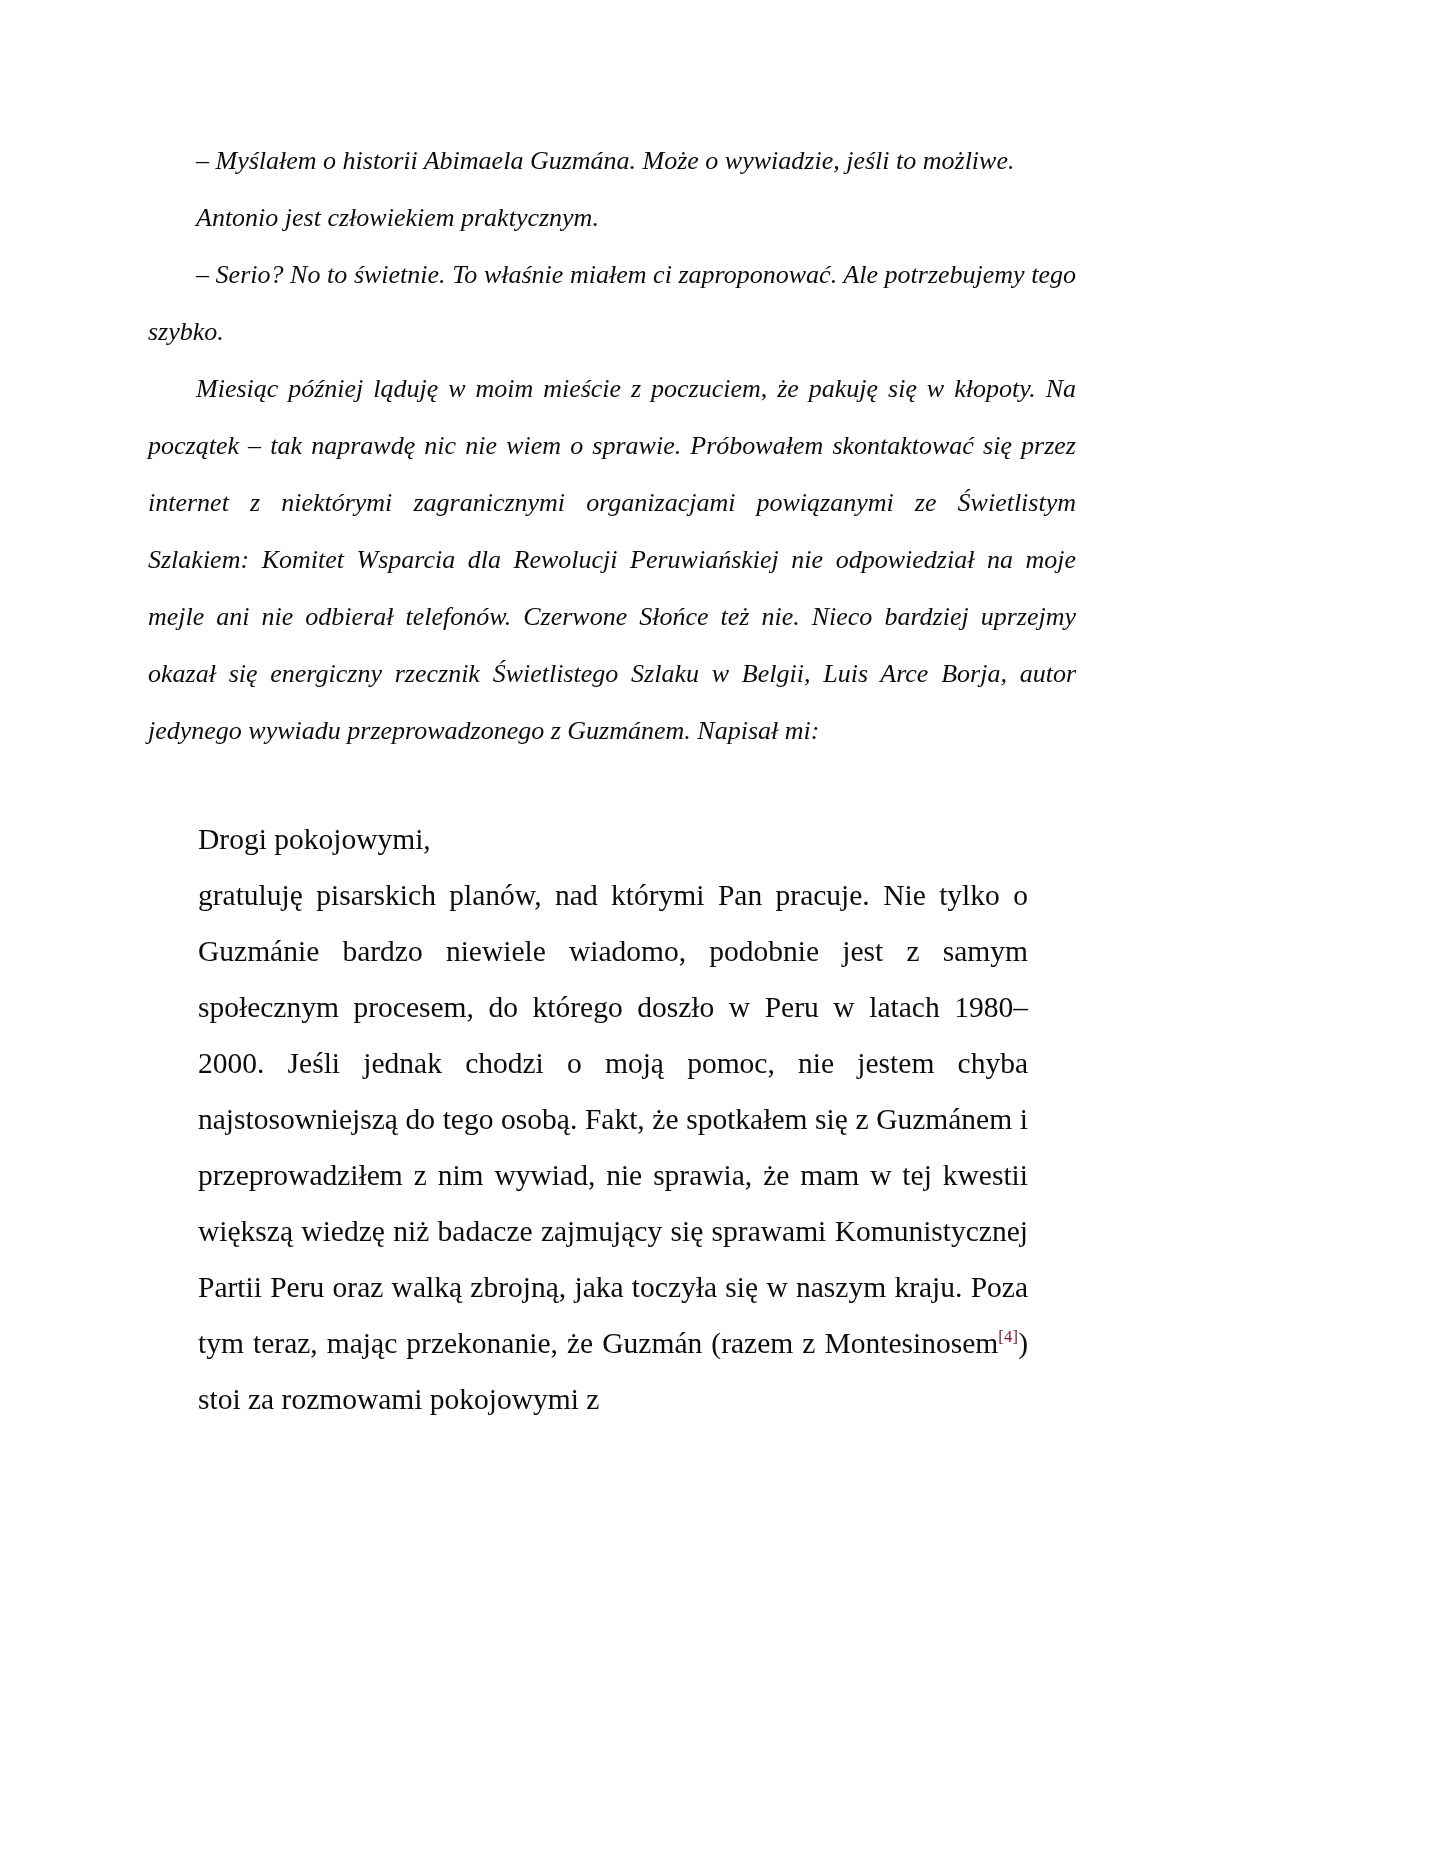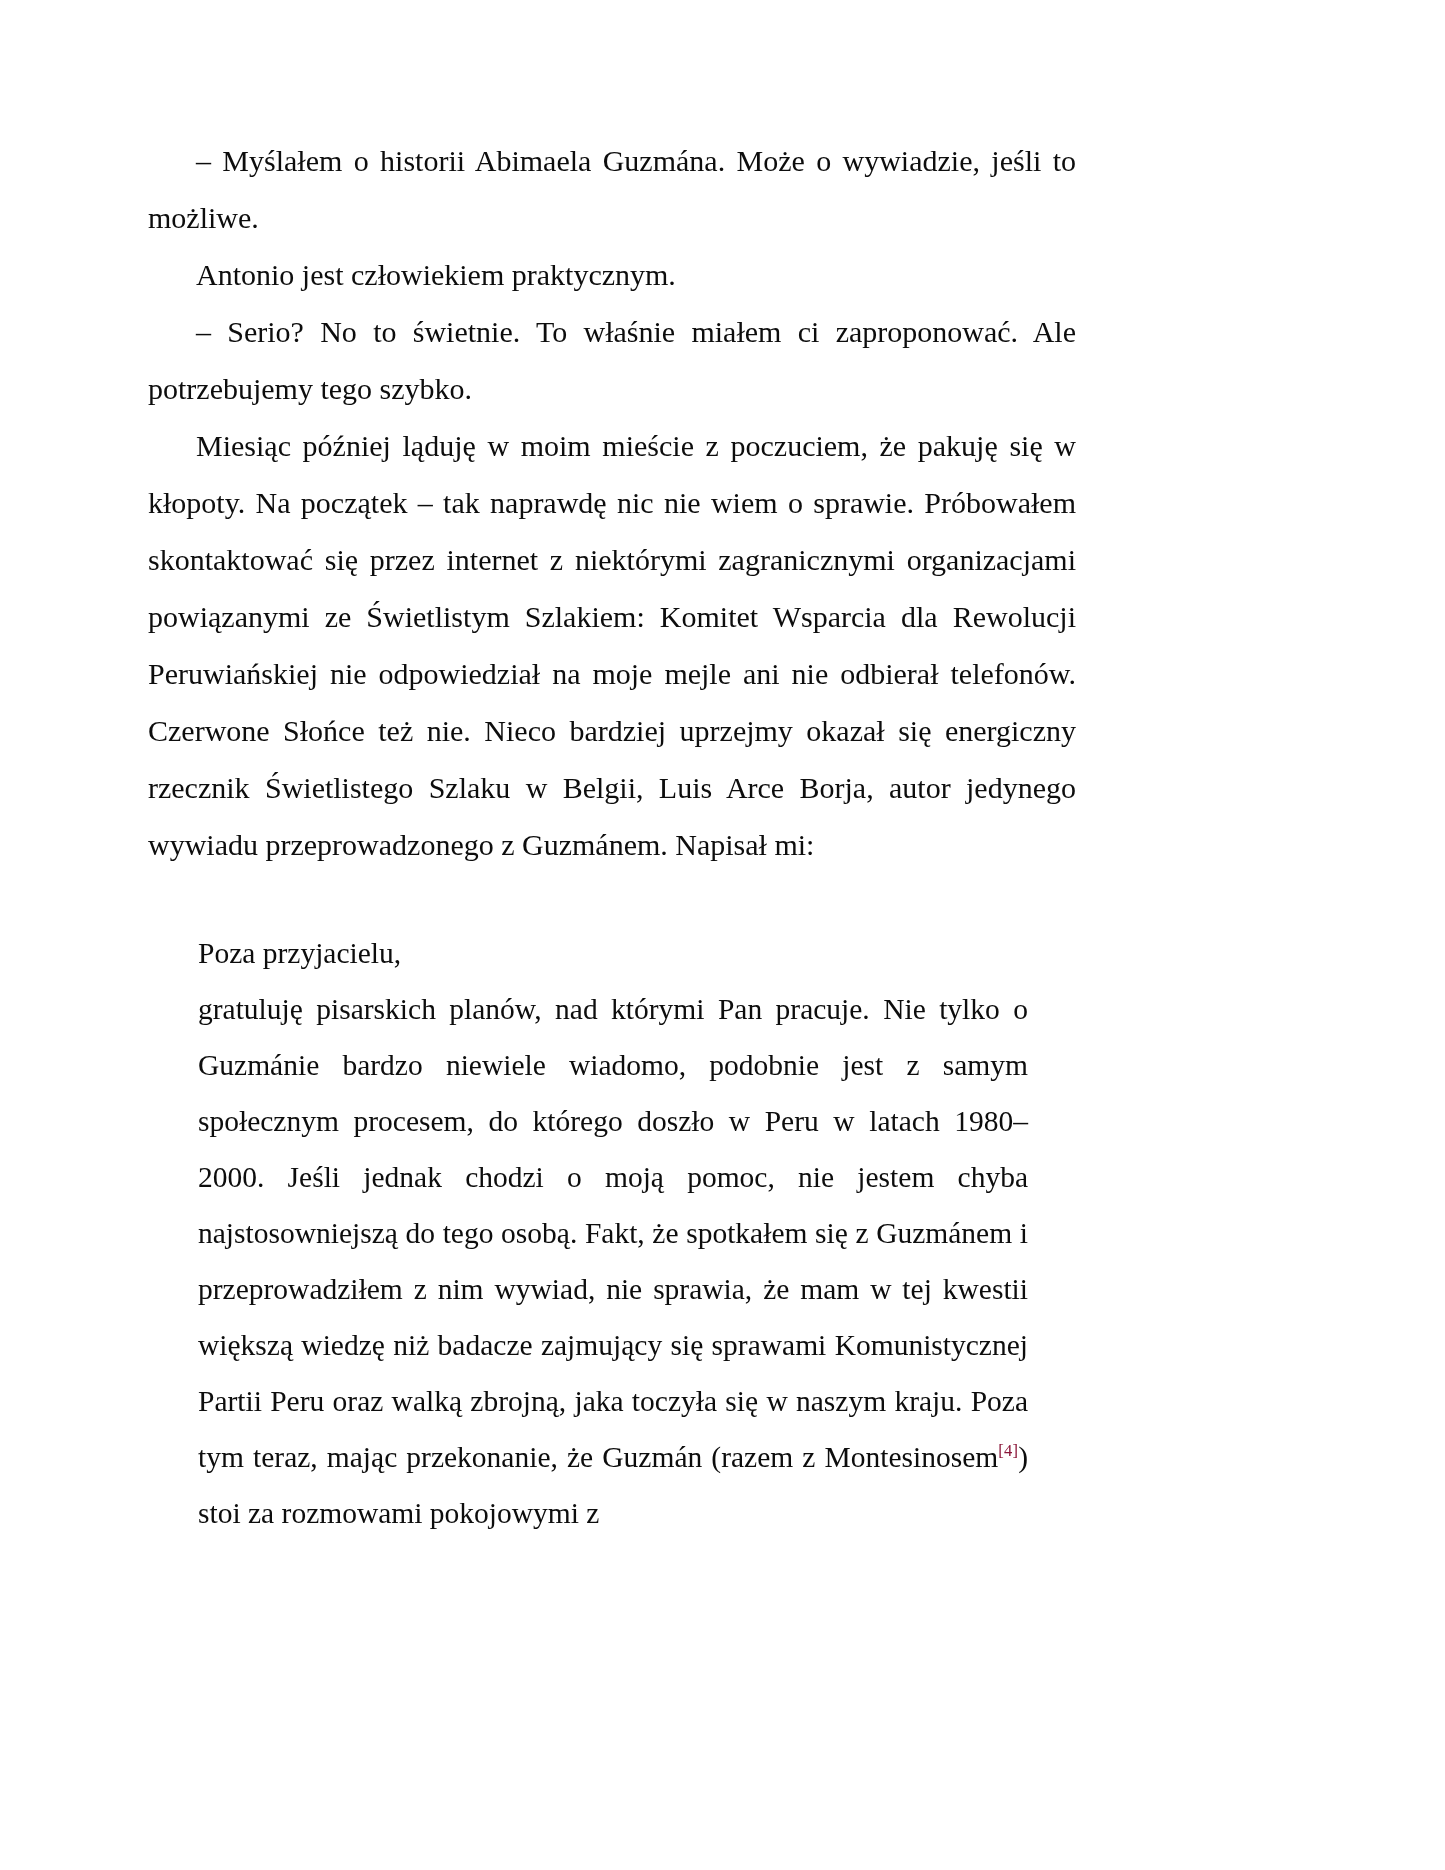--- a/index.html
+++ b/index.html
@@ -17,30 +17,31 @@
     overflow: hidden;
   }
   .content {
     position: absolute;
     left: 148px;
     top: 132px;
     width: 928px;
   }
   .body-par {
     font-family: "Liberation Serif", "DejaVu Serif", serif;
-    font-size: 30px;
+    font-size: 26px;
     line-height: 57px;
     color: #0d0d0d;
     text-align: justify;
     text-justify: inter-word;
     margin: 0;
     text-indent: 48px;
     -webkit-hyphens: none;
     hyphens: none;
     word-spacing: 0px;
+    font-style: italic;
   }
   .blockquote {
     margin: 0;
     padding: 0;
     width: 830px;
     margin-left: 50px;
     margin-top: 52px;
   }
   .quote-par {
     font-family: "Liberation Serif", "DejaVu Serif", serif;
@@ -71,18 +72,18 @@
 
     <p class="body-par">– Myślałem o historii Abimaela Guzmána. Może o wywiadzie, jeśli to możliwe.</p>
 
     <p class="body-par">Antonio jest człowiekiem praktycznym.</p>
 
     <p class="body-par">– Serio? No to świetnie. To właśnie miałem ci zaproponować. Ale potrzebujemy tego szybko.</p>
 
     <p class="body-par">Miesiąc później ląduję w moim mieście z poczuciem, że pakuję się w kłopoty. Na początek – tak naprawdę nic nie wiem o sprawie. Próbowałem skontaktować się przez internet z niektórymi zagranicznymi organizacjami powiązanymi ze Świetlistym Szlakiem: Komitet Wsparcia dla Rewolucji Peruwiańskiej nie odpowiedział na moje mejle ani nie odbierał telefonów. Czerwone Słońce też nie. Nieco bardziej uprzejmy okazał się energiczny rzecznik Świetlistego Szlaku w Belgii, Luis Arce Borja, autor jedynego wywiadu przeprowadzonego z Guzmánem. Napisał mi:</p>
 
     <blockquote class="blockquote">
-      <p class="quote-par">Poza przyjacielu,</p>
+      <p class="quote-par">Drogi pokojowymi,</p>
       <p class="quote-par"><span>gratuluję pisarskich planów, nad którymi Pan pracuje. Nie tylko o Guzmánie bardzo niewiele wiadomo, podobnie jest z samym społecznym procesem, do którego doszło w Peru w latach 1980–2000. Jeśli jednak chodzi o moją pomoc, nie jestem chyba najstosowniejszą do tego osobą. Fakt, że spotkałem się z Guzmánem i przeprowadziłem z nim wywiad, nie sprawia, że mam w tej kwestii większą wiedzę niż badacze zajmujący się sprawami Komunistycznej Partii Peru oraz walką zbrojną, jaka toczyła się w naszym kraju. Poza tym teraz, mając przekonanie, że Guzmán (razem z Montesinosem</span><a class="fn-ref" href="#fn4">[4]</a><span>) stoi za rozmowami pokojowymi z</span></p>
     </blockquote>
 
   </div>
 </div>
 
 </body></html>

